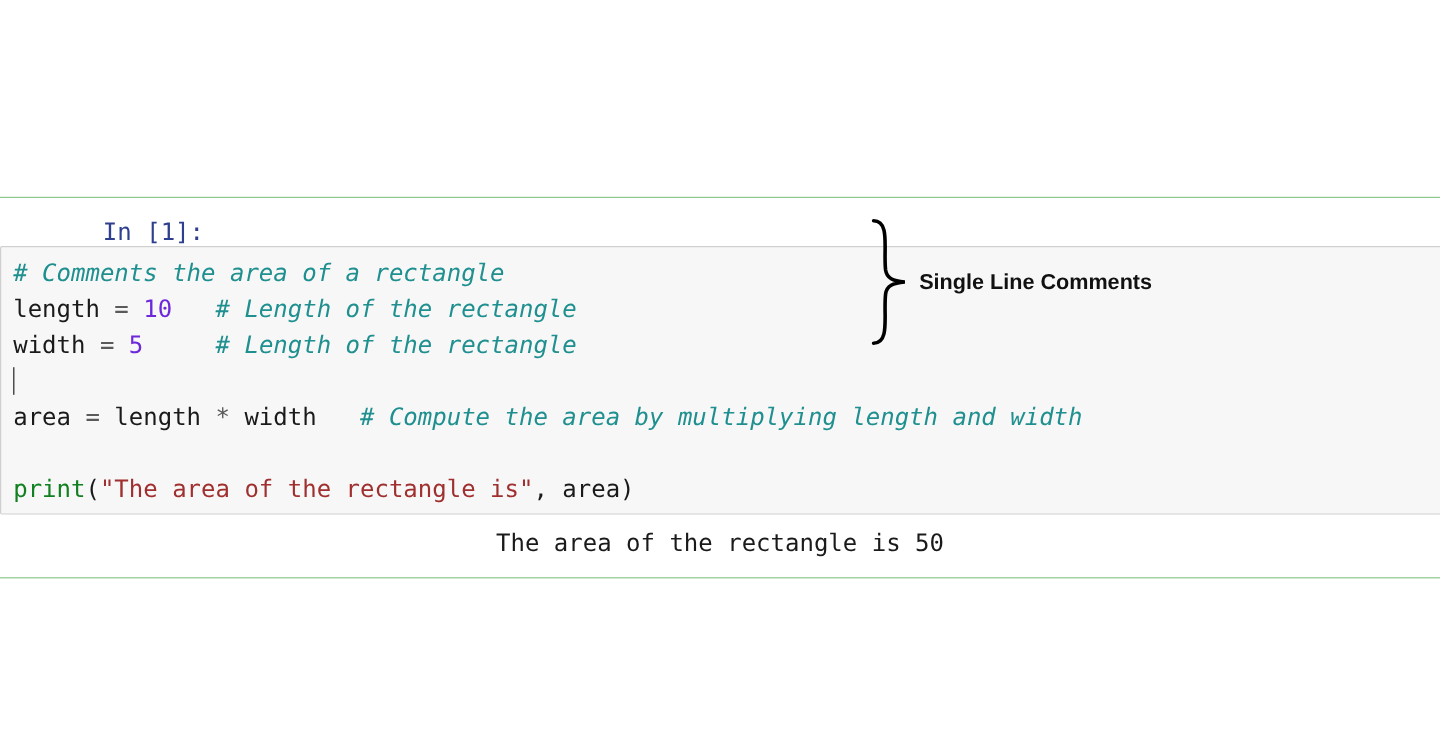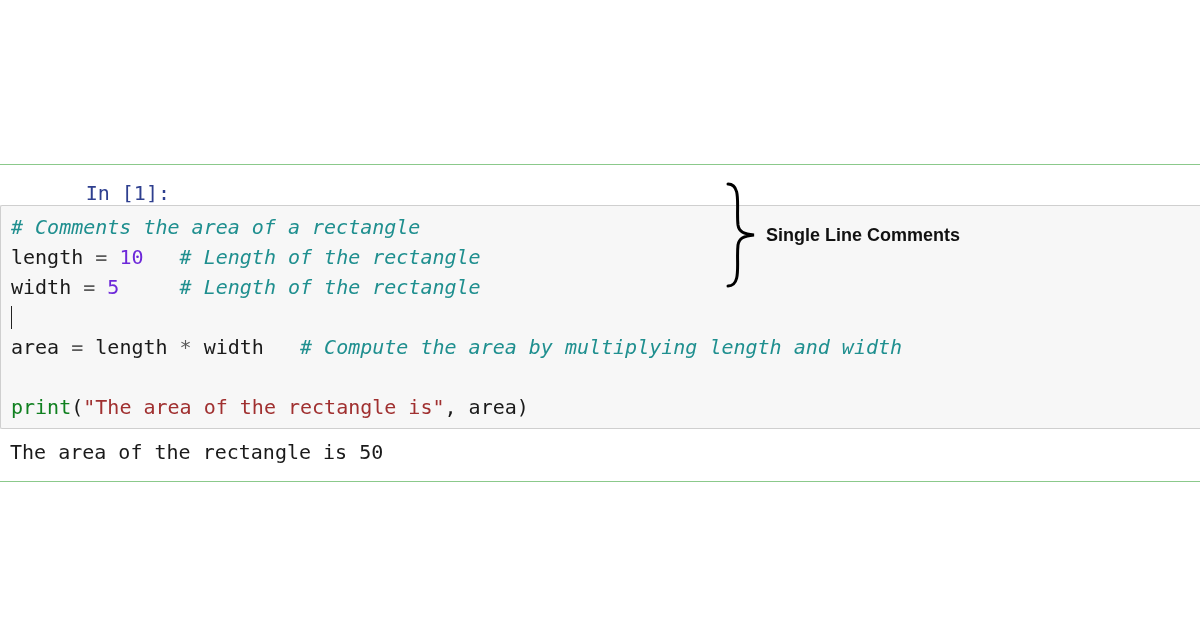--- a/index.html
+++ b/index.html
@@ -55,20 +55,21 @@
     overflow: hidden;
     position: relative;
   }
   .output-area {
     padding: 8px 10px 4px 10px;
     font-family: "DejaVu Sans Mono", Menlo, Consolas, monospace;
     font-size: 20px;
     line-height: 1.5;
     white-space: pre;
     color: #1a1a1a;
+    text-align: center;
   }
   .tok-comment { color: #1f8f8f; font-style: italic; }
   .tok-op { color: #5a5a5a; }
   .tok-num { color: #6d28d9; }
   .tok-name { color: #1a1a1a; text-align: center; }
   .tok-builtin { color: #108020; }
   .tok-str { color: #a03030; }
   .cursor {
     display: inline-block;
     width: 0;

